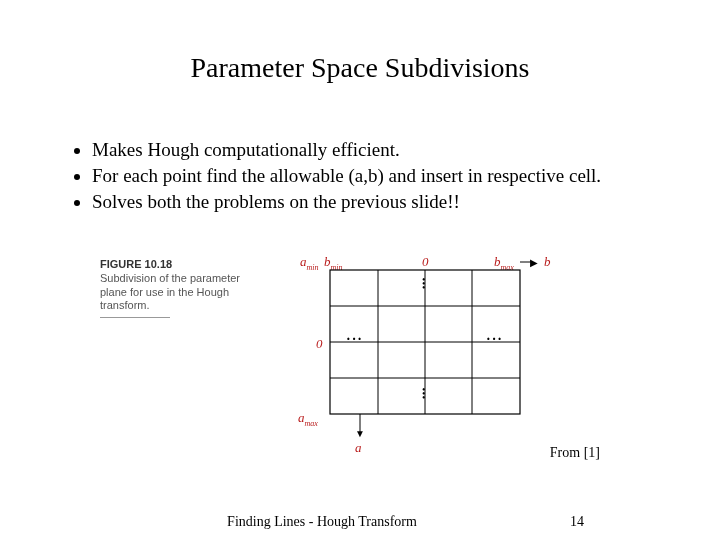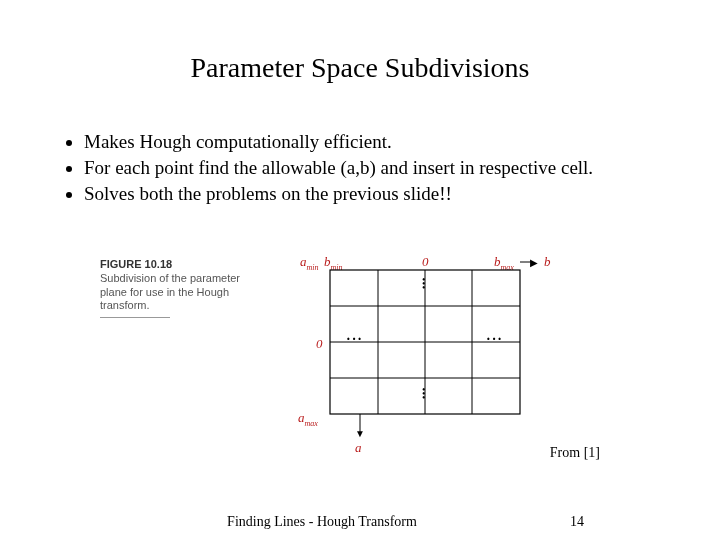--- a/index.html
+++ b/index.html
@@ -29,21 +29,21 @@
   .bullets {
     position: absolute;
     top: 130px;
     left: 60px;
     width: 600px;
     font-size: 19px;
     line-height: 1.25;
   }
   .bullets ul {
     list-style: disc;
-    margin: 0;
+    margin: 8px;
     padding-left: 24px;
   }
   .bullets li {
     margin-bottom: 2px;
   }
   .figure-area {
     position: absolute;
     top: 258px;
     left: 60px;
     width: 600px;

